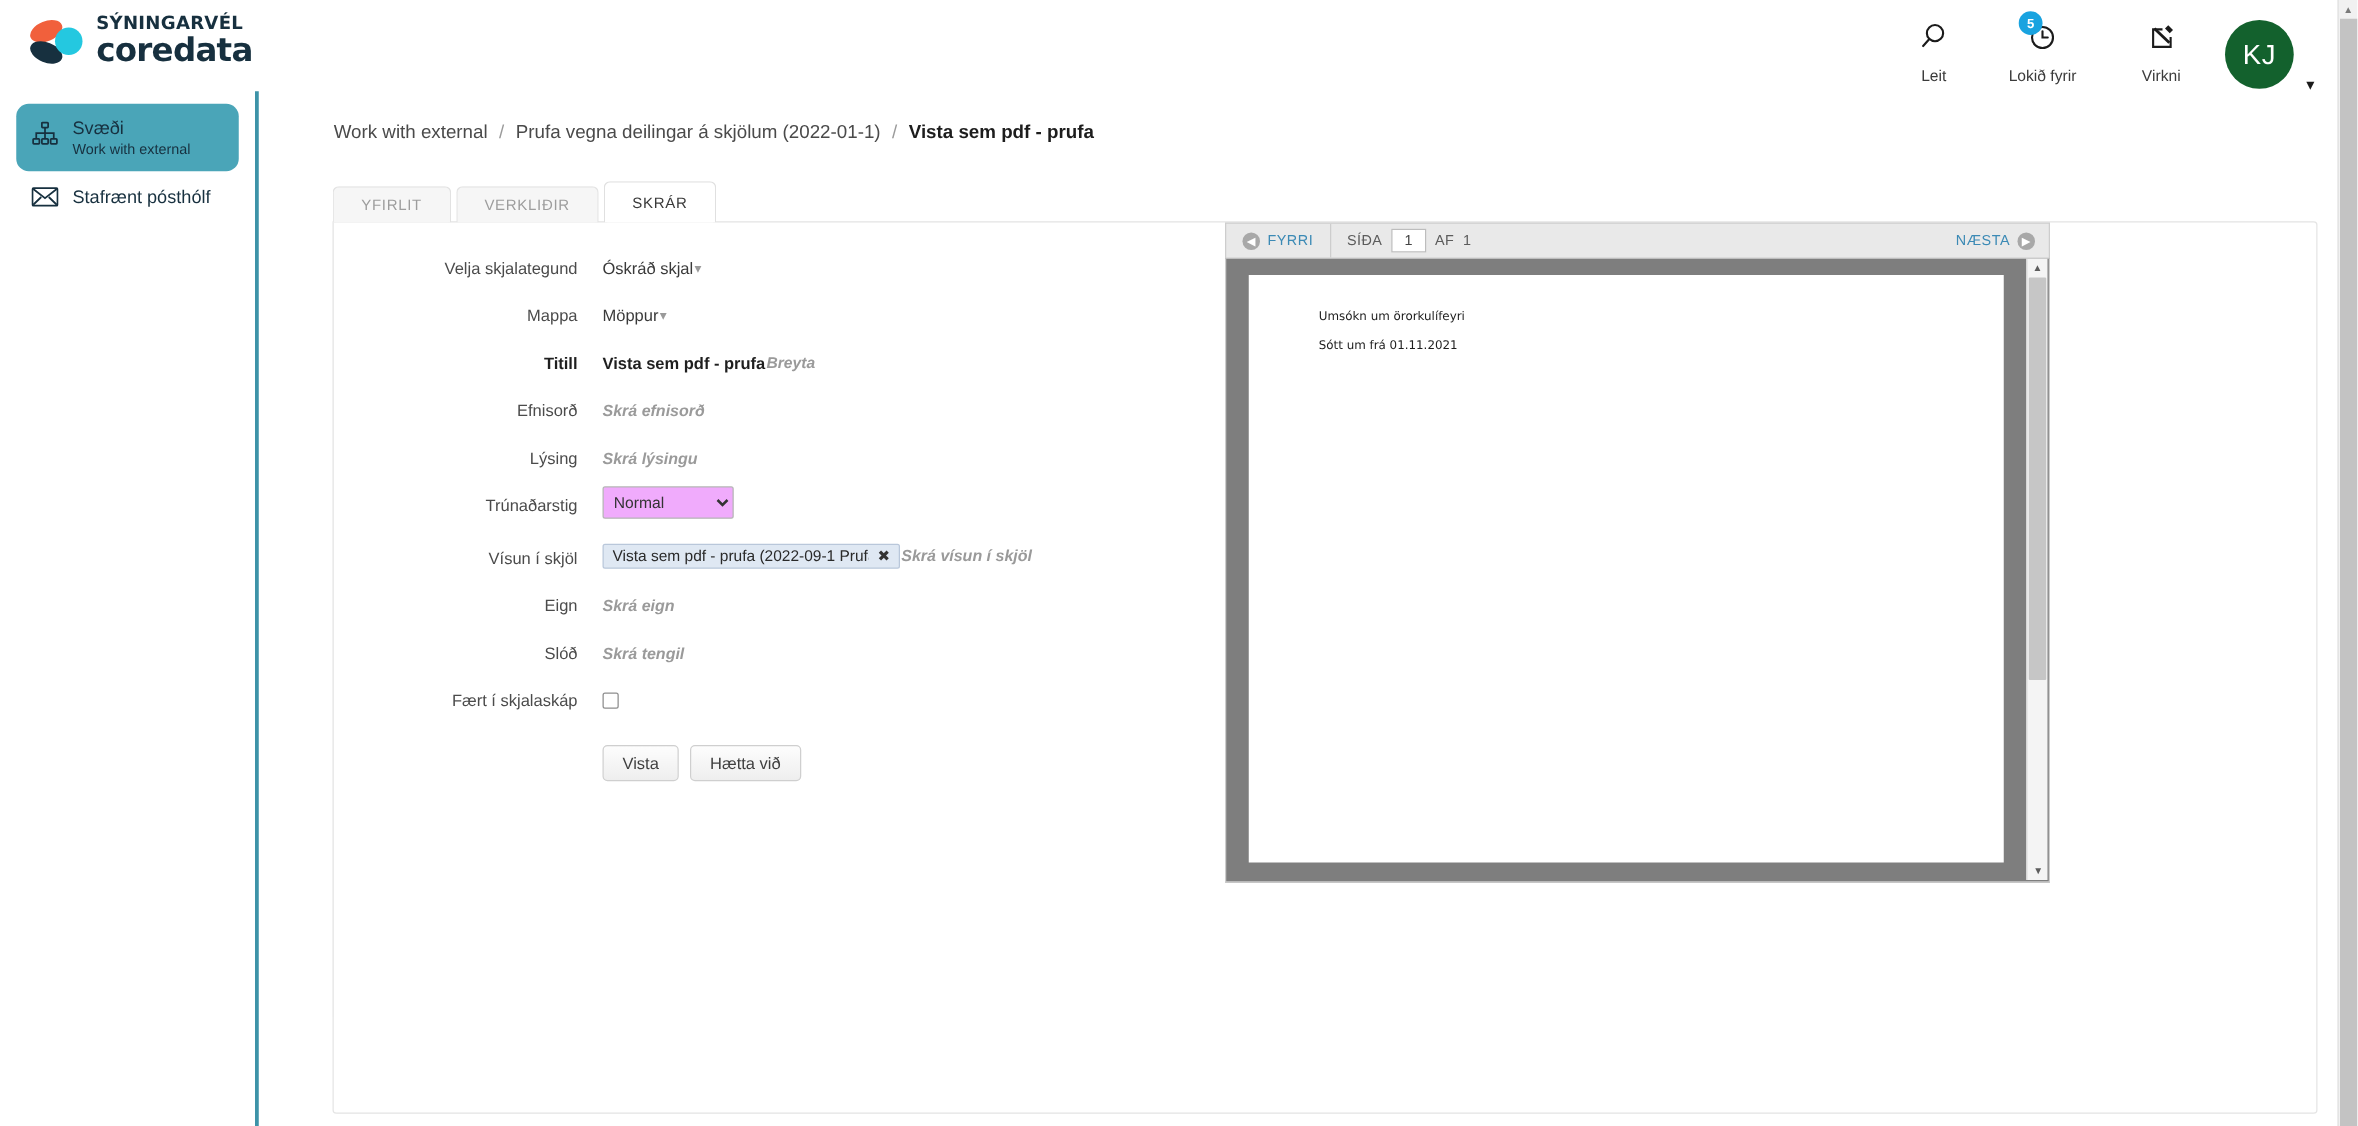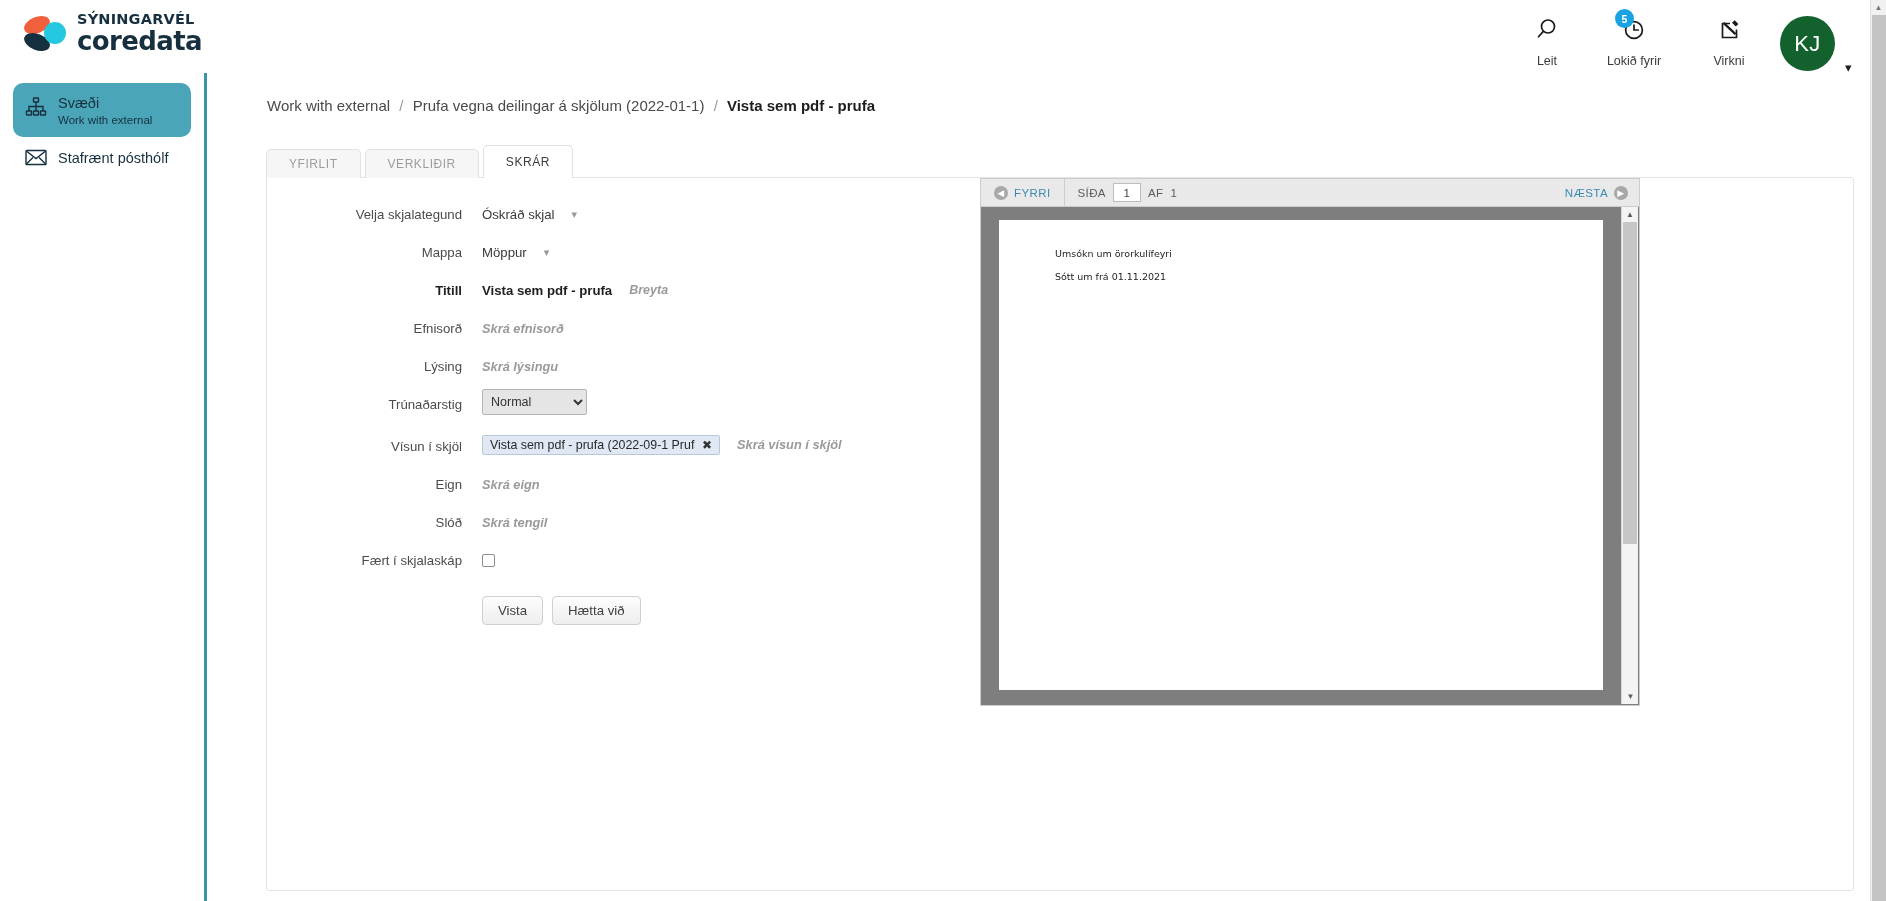--- a/index.html
+++ b/index.html
@@ -100,29 +100,29 @@
   }
 
   
   #form { position:absolute; left:0; top:0; width:900px; padding-top:18px; }
   .frow { display:flex; align-items:center; min-height:32px; margin-bottom:6px; }
   .flabel {
     width:215px; text-align:right; padding-right:20px;
     font-size:13.2px; color:#4b4b4b; padding-top:4px;
   }
   .flabel.bold { font-weight:bold; color:#1f1f1f; }
-  .fval { font-size:13.2px; color:#3a3a3a; padding-top:4px; display:flex; align-items:center; gap:17px; }
+  .fval { font-size:13.2px; color:#3a3a3a; padding-top:4px; display:flex; align-items:center; gap:1px; }
   .placeholder { color:#9a9a9a; font-style:italic; font-weight:bold; font-size:12.8px; }
   .valbold { font-weight:bold; color:#1f1f1f; font-size:13.2px; }
   .linkish { color:#9a9a9a; font-style:italic; font-weight:bold; font-size:12.5px; }
   .caret-sm { color:#9a9a9a; font-size:11px; }
 
   select.trunad {
     width:105px; height:26px; font-size:12.5px; padding:2px 4px;
-    border:1px solid #b5b5b5; border-radius:2px; background:#e5e5e5;
+    border:1px solid #b5b5b5; border-radius:2px; background:#f0abfc;
     font-family:"Liberation Sans", sans-serif; color:#333;
   }
   .chip {
     display:inline-flex; align-items:center; gap:7px;
     background:#dfe8f3; border:1px solid #b9c7da; border-radius:2px;
     padding:2px 7px; font-size:12.4px; color:#2a2a2a; max-width:238px;
   }
   .chip .x { color:#333; font-size:12px; cursor:pointer; }
   .cbox { width:13px; height:13px; border:1px solid #8d8d8d; background:#fff; border-radius:2px; margin-top:4px; }
 

